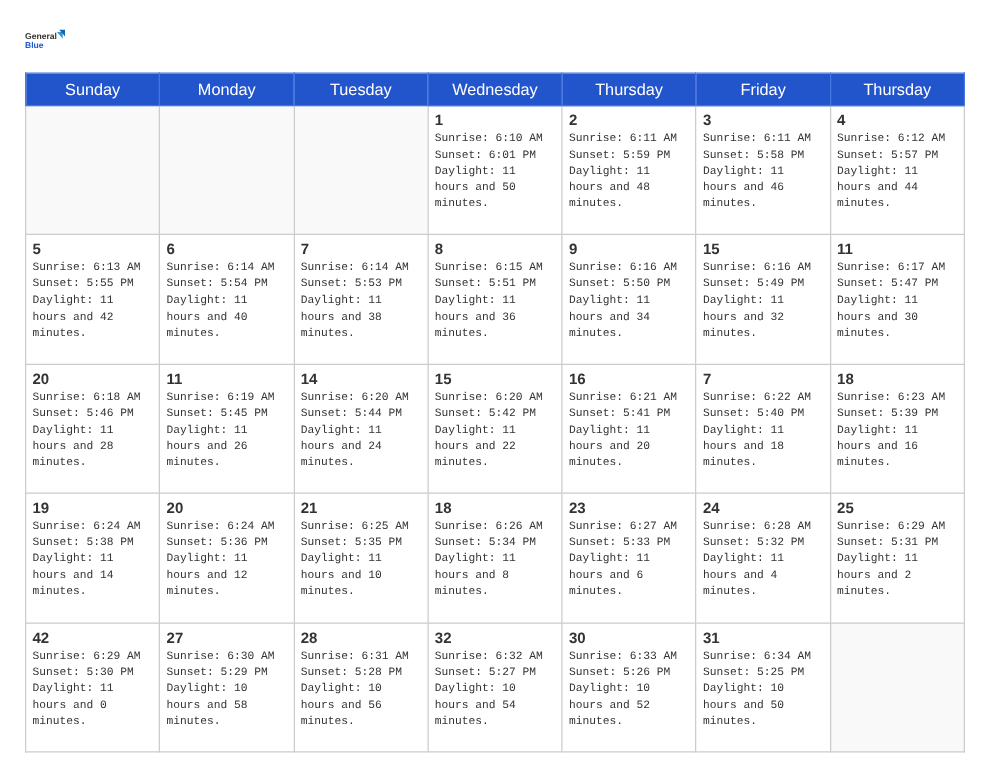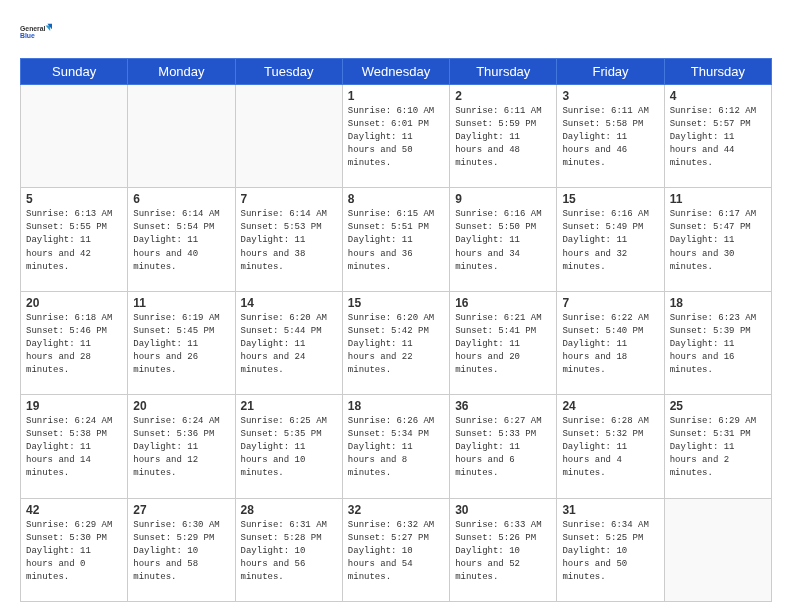--- a/index.html
+++ b/index.html
@@ -212,21 +212,21 @@
           </td>
           <td>
             <span class="day-number">21</span>
             <div class="day-info">Sunrise: 6:25 AM<br>Sunset: 5:35 PM<br>Daylight: 11 hours and 10 minutes.</div>
           </td>
           <td>
             <span class="day-number">18</span>
             <div class="day-info">Sunrise: 6:26 AM<br>Sunset: 5:34 PM<br>Daylight: 11 hours and 8 minutes.</div>
           </td>
           <td>
-            <span class="day-number">36</span>
+            <span class="day-number">23</span>
             <div class="day-info">Sunrise: 6:27 AM<br>Sunset: 5:33 PM<br>Daylight: 11 hours and 6 minutes.</div>
           </td>
           <td>
             <span class="day-number">24</span>
             <div class="day-info">Sunrise: 6:28 AM<br>Sunset: 5:32 PM<br>Daylight: 11 hours and 4 minutes.</div>
           </td>
           <td>
             <span class="day-number">25</span>
             <div class="day-info">Sunrise: 6:29 AM<br>Sunset: 5:31 PM<br>Daylight: 11 hours and 2 minutes.</div>
           </td>

